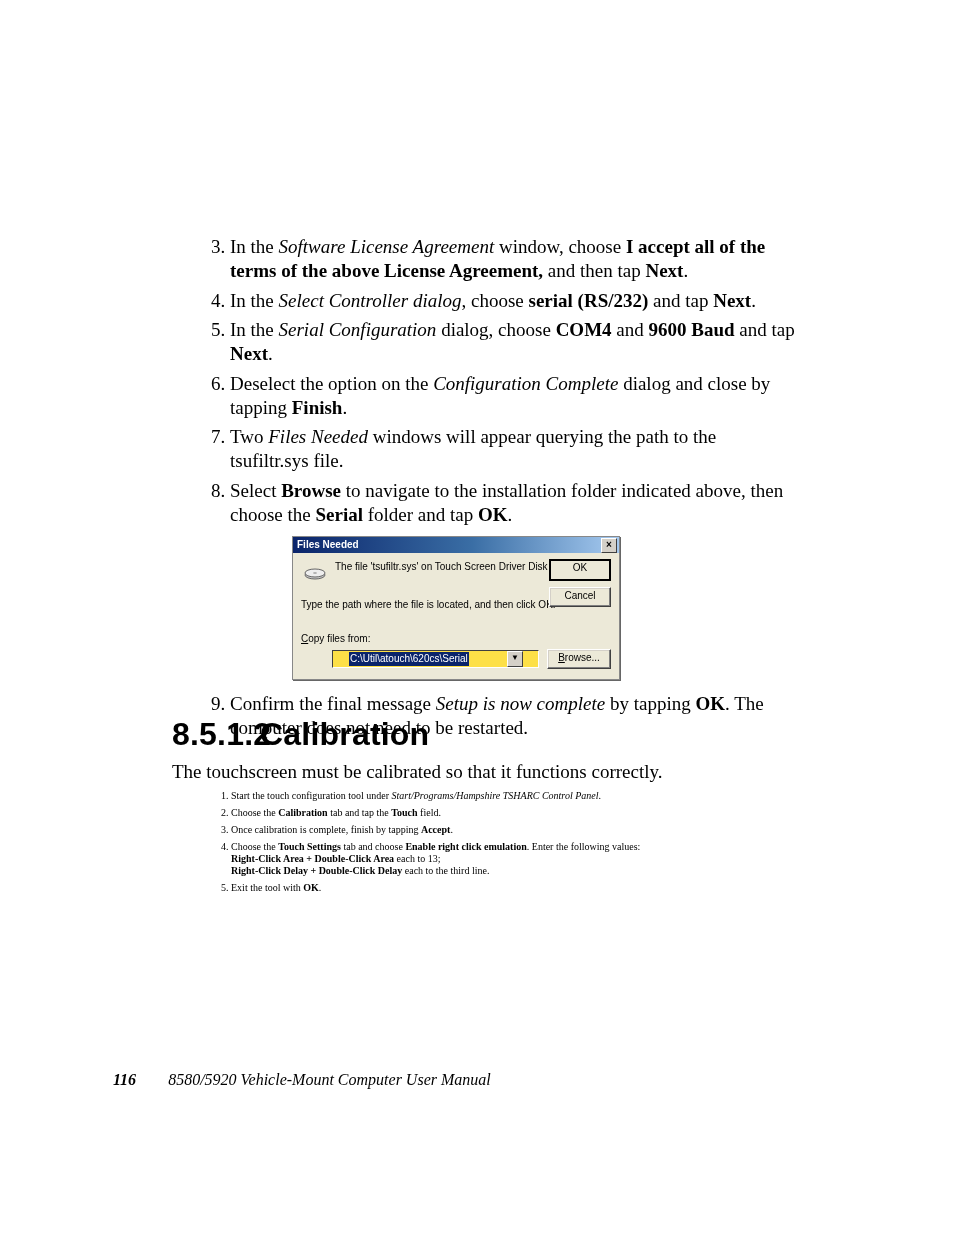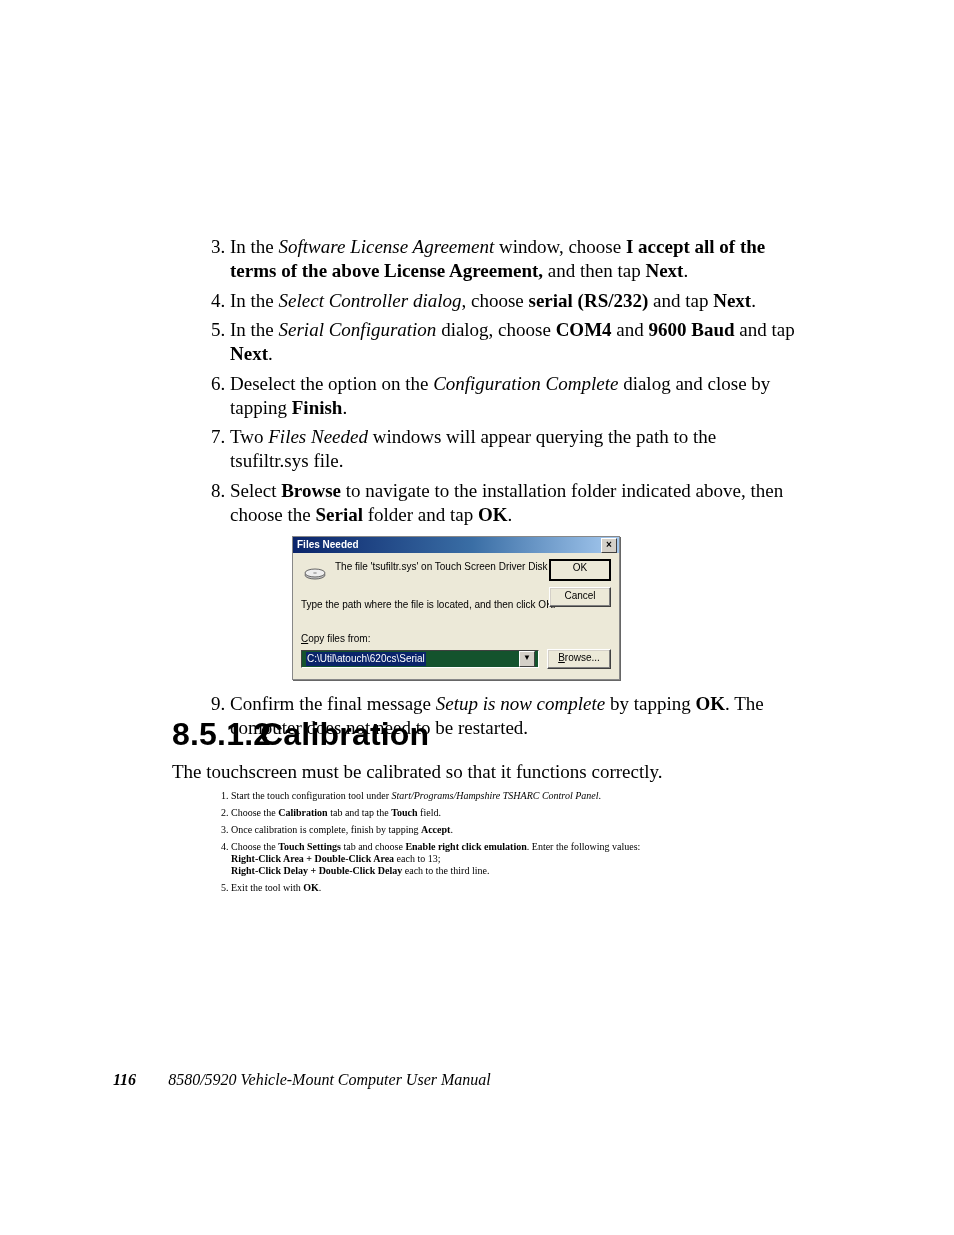--- a/index.html
+++ b/index.html
@@ -102,23 +102,23 @@
   }
   .winbtn.default { border:2px solid #000; box-shadow:none; line-height:14px; }
   .sub { margin-top:18px; font-size:10px; line-height:12px; }
   .label { margin-top:22px; font-size:10px; }
   .label u { text-decoration: underline; }
   .pathrow { display:flex; gap:8px; margin-top:3px; align-items:center; }
   .pathbox {
     flex:1 1 auto; height:16px;
     border:1px solid #404040;
     border-right-color:#fff; border-bottom-color:#fff;
-    background:#14532d; color:#00f;
-    font-size:10px; padding:0 4px; line-height:14px;
-    display:flex; justify-content:space-between; align-items:center;
+    background:#fde047; color:#00f;
+    font-size:10px; padding:0 16px; line-height:14px;
+    display:flex; justify-content:space-between; align-items:center;margin-left:31px;
   }
   .drop {
     width:14px; height:14px; background:#d4d0c8;
     border:1px solid #fff; border-right-color:#404040; border-bottom-color:#404040;
     font-size:8px; text-align:center; line-height:12px; color:#000;
     margin:-1px -1px -1px 0;
   }
   .pathbox .sel {
     background:#0a246a; color:#fff; padding:0 1px;
   }

